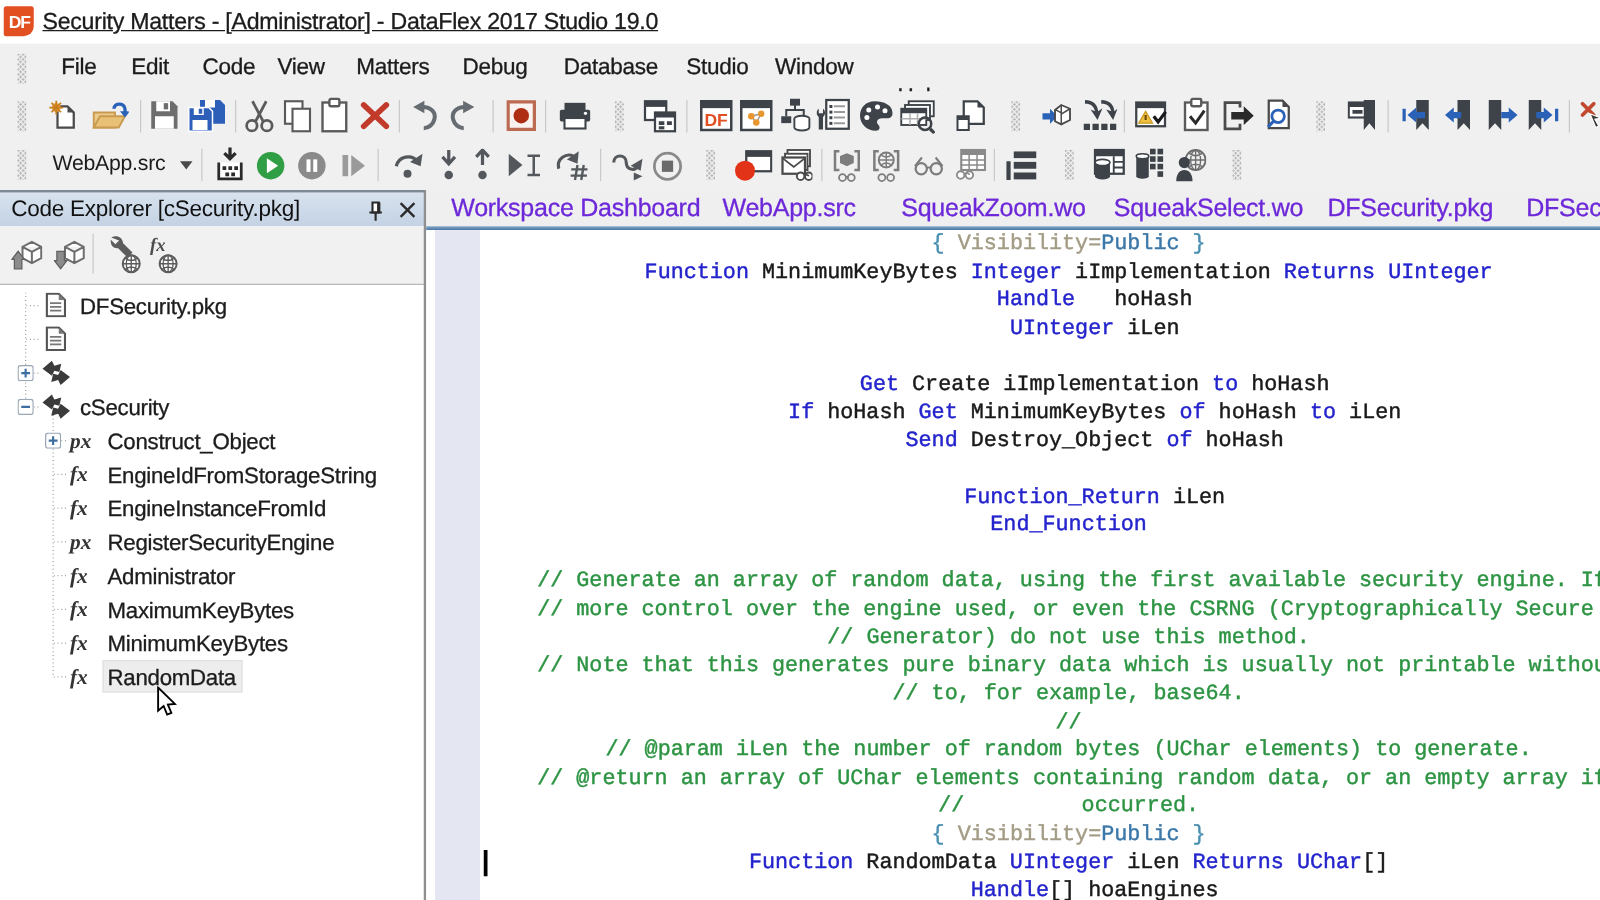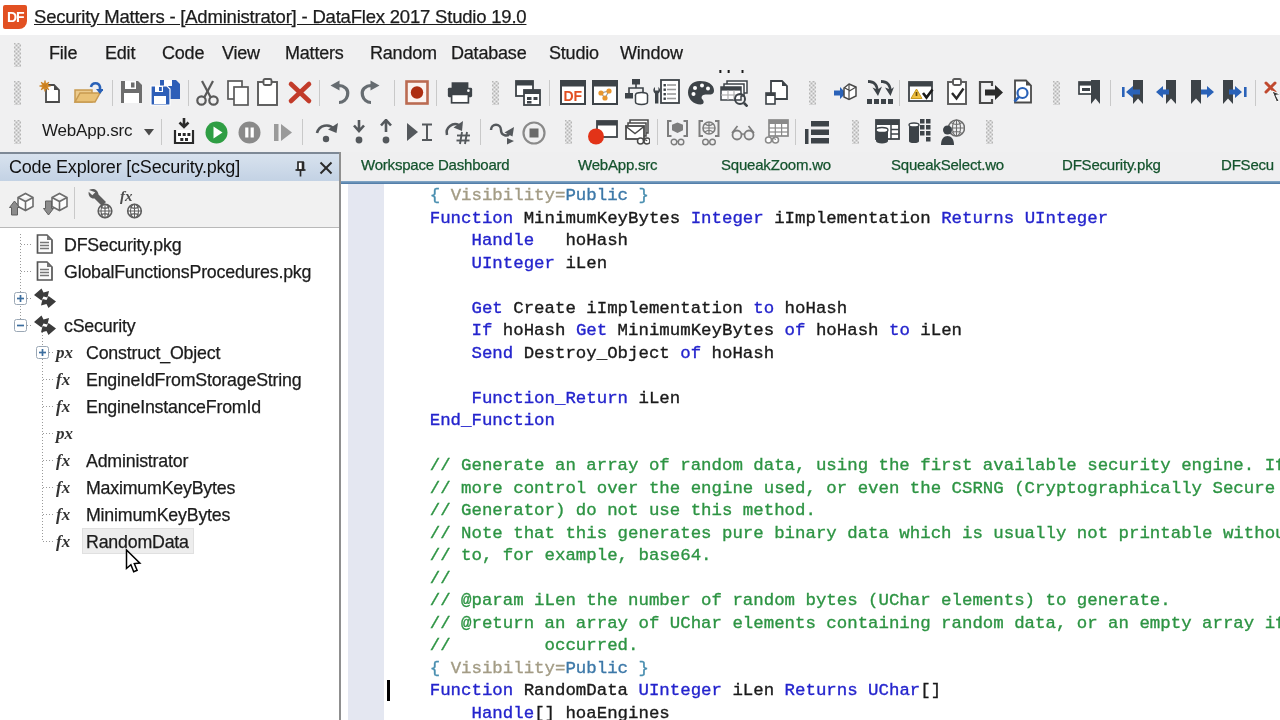--- a/index.html
+++ b/index.html
@@ -33,24 +33,24 @@
 .hl{position:absolute;background:#ededed;border:1px solid #e0e0e0;}
 .dotv{position:absolute;width:1px;background-image:linear-gradient(#9a9a9a 1px,rgba(0,0,0,0) 1px);
  background-size:1px 3px;}
 .doth{position:absolute;height:1px;background-image:linear-gradient(90deg,#9a9a9a 1px,rgba(0,0,0,0) 1px);
  background-size:3px 1px;}
 .pxfx{position:absolute;font-family:"Liberation Serif",serif;font-style:italic;font-weight:bold;
  font-size:17px;color:#333;}
 #pborder{position:absolute;left:339px;top:152px;width:2px;height:568px;background:#8f8f8f;}
 
 #tabs{position:absolute;left:341px;top:152px;width:939px;height:29px;background:#efeff0;}
-.tab{position:absolute;top:4px;font-size:15px;color:#14532d;-webkit-text-stroke:0.25px;letter-spacing:-0.2px;}
+.tab{position:absolute;top:4px;font-size:20px;color:#6d28d9;-webkit-text-stroke:0.25px;letter-spacing:-0.2px;}
 #tabline{position:absolute;left:341px;top:181px;width:939px;height:3px;
  background:linear-gradient(#86abc9,#4a76a4);}
-#editor{position:absolute;left:341px;top:184px;width:939px;height:536px;background:#fff;overflow:hidden;}
+#editor{position:absolute;left:341px;top:184px;width:939px;height:536px;background:#fff;overflow:hidden;text-align:center;}
 #gutter{position:absolute;left:7px;top:0;width:36px;height:536px;background:#e4e7f1;}
 #code{position:absolute;left:47px;top:1px;width:892px;font-family:"Liberation Mono",monospace;
  font-size:17.4px;line-height:22.5px;white-space:pre;-webkit-text-stroke:0.35px;}
 .kw{color:#2424cd;}
 .id{color:#1a1a1a;}
 .cm{color:#2d9443;}
 .br{color:#4a8fb0;}
 .mt{color:#a39c85;}
 .mv{color:#3c78a8;}
 #caret{position:absolute;left:46px;top:496px;width:3px;height:21px;background:#000;}
@@ -62,21 +62,21 @@
 <div id="titletext">Security Matters - [Administrator] - DataFlex 2017 Studio 19.0</div>
   </div>
 
 <div id="menubar">
     <div class="grip" style="left:14px;top:8px;height:24px;"></div>
     <div class="mi" style="left:49px;">File</div>
     <div class="mi" style="left:105px;">Edit</div>
     <div class="mi" style="left:162px;">Code</div>
     <div class="mi" style="left:222px;">View</div>
     <div class="mi" style="left:285px;">Matters</div>
-    <div class="mi" style="left:370px;">Random</div>
+    <div class="mi" style="left:370px;">Debug</div>
     <div class="mi" style="left:451px;">Database</div>
     <div class="mi" style="left:549px;">Studio</div>
     <div class="mi" style="left:620px;">Window</div>
     <div class="mi" style="left:718px;margin-top:24px;">Help</div>
   </div>
 <div id="tb1">
     <div class="grip" style="left:14px;top:8px;height:24px;"></div>
 <svg style="left:39px;top:7px" width="25" height="25" viewBox="0 0 25 25">
       <path d="M7 5 h8 l5 5 v12 h-13 z" fill="#fff" stroke="#4a4a4a" stroke-width="1.8"></path>
       <path d="M15 5 l5 5 h-5 z" fill="#4a4a4a"></path>
@@ -554,34 +554,34 @@
 <svg style="left:14px;top:91px" width="13" height="13" viewBox="0 0 13 13">
         <rect x="0.5" y="0.5" width="12" height="12" rx="2" fill="#fff" stroke="#9aa7b5"></rect>
         <line x1="3" y1="6.5" x2="10" y2="6.5" stroke="#3c6e9f" stroke-width="1.7"></line>
       </svg>
 <svg style="left:36px;top:118px" width="13" height="13" viewBox="0 0 13 13">
         <rect x="0.5" y="0.5" width="12" height="12" rx="2" fill="#fff" stroke="#9aa7b5"></rect>
         <line x1="3" y1="6.5" x2="10" y2="6.5" stroke="#3c6e9f" stroke-width="1.7"></line>
         <line x1="6.5" y1="3" x2="6.5" y2="10" stroke="#3c6e9f" stroke-width="1.7"></line>
       </svg>
 <div class="trow" style="left:64px;top:7px;">DFSecurity.pkg</div>
-<div class="trow" style="left:64px;top:34px;">GlobalFunctionsProcedures.pkg</div>
 <div class="trow" style="left:64px;top:88px;">cSecurity</div>
 <div class="pxfx" style="left:56px;top:115px;">px</div>
 <div class="pxfx" style="left:56px;top:142px;">fx</div>
 <div class="pxfx" style="left:56px;top:169px;">fx</div>
 <div class="pxfx" style="left:56px;top:196px;">px</div>
 <div class="pxfx" style="left:56px;top:223px;">fx</div>
 <div class="pxfx" style="left:56px;top:250px;">fx</div>
 <div class="pxfx" style="left:56px;top:277px;">fx</div>
 <div class="pxfx" style="left:56px;top:304px;">fx</div>
 <div class="hl" style="left:82px;top:300px;width:112px;height:26px;"></div>
 <div class="trow" style="left:86px;top:115px;">Construct_Object</div>
 <div class="trow" style="left:86px;top:142px;">EngineIdFromStorageString</div>
 <div class="trow" style="left:86px;top:169px;">EngineInstanceFromId</div>
+<div class="trow" style="left:86px;top:196px;">RegisterSecurityEngine</div>
 <div class="trow" style="left:86px;top:223px;">Administrator</div>
 <div class="trow" style="left:86px;top:250px;">MaximumKeyBytes</div>
 <div class="trow" style="left:86px;top:277px;">MinimumKeyBytes</div>
 <div class="trow" style="left:86px;top:304px;">RandomData</div>
 </div>
   </div>
 <div id="pborder"></div>
 <div id="tabs">
     <div class="tab" style="left:20px;">Workspace Dashboard</div>
     <div class="tab" style="left:237px;">WebApp.src</div>

